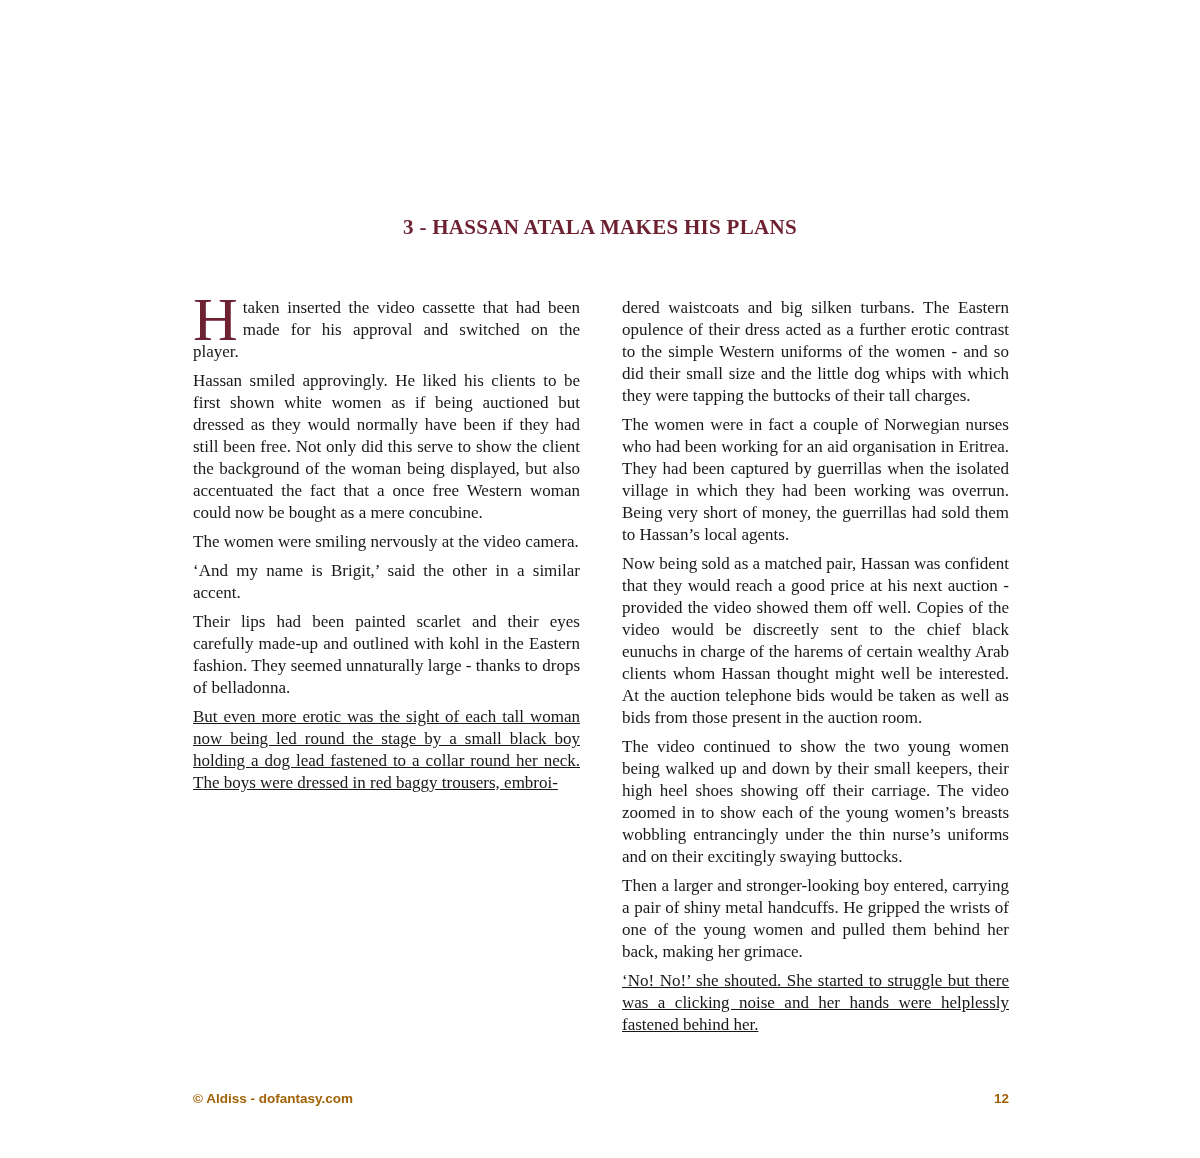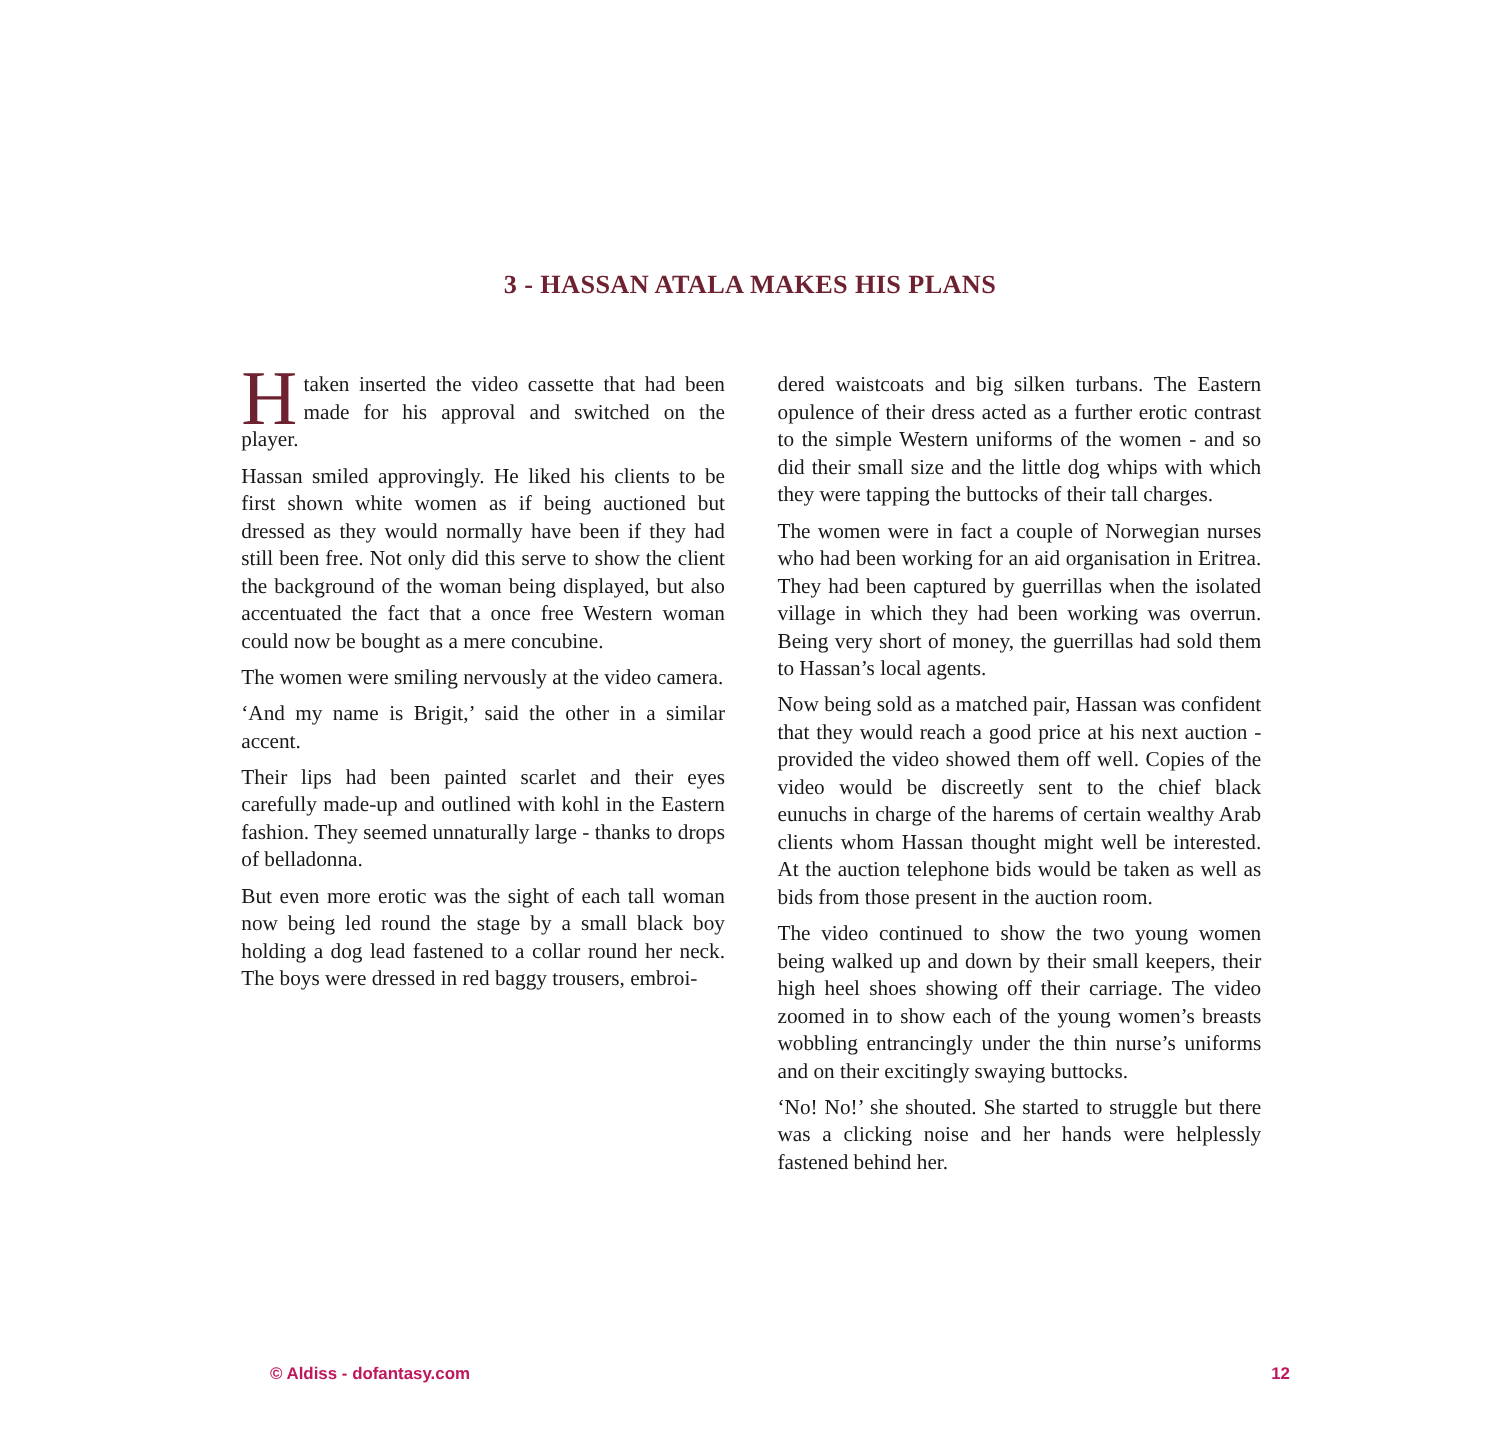--- a/index.html
+++ b/index.html
@@ -41,42 +41,42 @@
     font-size: 17px;
     line-height: 22px;
     color: #181818;
     text-align: justify;
   }
   .column p {
     margin: 0 0 7px 0;
   }
   .column p:last-child {
     margin-bottom: 12px;
+    text-decoration: underline;
   }
   .drop-cap {
     float: left;
     font-family: "Liberation Serif", serif;
     font-size: 62px;
     line-height: 44px;
     padding-right: 5px;
     color: #6e2231;
   }
   .page-footer {
     position: absolute;
     top: 1091px;
     left: 193px;
     width: 816px;
     display: flex;
     justify-content: space-between;
     align-items: baseline;
     font-family: "Liberation Sans", sans-serif;
     font-size: 13.5px;
     font-weight: bold;
-    color: #be185d;
-    margin-left: 23px;
+    color: #a16207;
   }
 </style>
 </head>
 <body>
 
 <div class="page">
 
   <h1 class="chapter-title">3 - HASSAN ATALA MAKES HIS PLANS</h1>
 
   <div class="columns">
@@ -90,20 +90,21 @@
         <p>‘And my name is Brigit,’ said the other in a similar accent.</p>
         <p>Their lips had been painted scarlet and their eyes carefully made-up and outlined with kohl in the Eastern fashion. They seemed unnaturally large - thanks to drops of belladonna.</p>
         <p>But even more erotic was the sight of each tall woman now being led round the stage by a small black boy holding a dog lead fastened to a collar round her neck. The boys were dressed in red baggy trousers, embroi-</p>
     </div>
 
     <div class="column">
       <p>dered waistcoats and big silken turbans. The Eastern opulence of their dress acted as a further erotic contrast to the simple Western uniforms of the women - and so did their small size and the little dog whips with which they were tapping the buttocks of their tall charges.</p>
         <p>The women were in fact a couple of Norwegian nurses who had been working for an aid organisation in Eritrea. They had been captured by guerrillas when the isolated village in which they had been working was overrun. Being very short of money, the guerrillas had sold them to Hassan’s local agents.</p>
         <p>Now being sold as a matched pair, Hassan was confident that they would reach a good price at his next auction - provided the video showed them off well. Copies of the video would be discreetly sent to the chief black eunuchs in charge of the harems of certain wealthy Arab clients whom Hassan thought might well be interested. At the auction telephone bids would be taken as well as bids from those present in the auction room.</p>
         <p>The video continued to show the two young women being walked up and down by their small keepers, their high heel shoes showing off their carriage. The video zoomed in to show each of the young women’s breasts wobbling entrancingly under the thin nurse’s uniforms and on their excitingly swaying buttocks.</p>
+        <p>Then a larger and stronger-looking boy entered, carrying a pair of shiny metal handcuffs. He gripped the wrists of one of the young women and pulled them behind her back, making her grimace.</p>
         <p>‘No! No!’ she shouted. She started to struggle but there was a clicking noise and her hands were helplessly fastened behind her.</p>
     </div>
 
   </div>
 
   <div class="page-footer">
     <span>© Aldiss - dofantasy.com</span>
     <span>12</span>
   </div>
 

